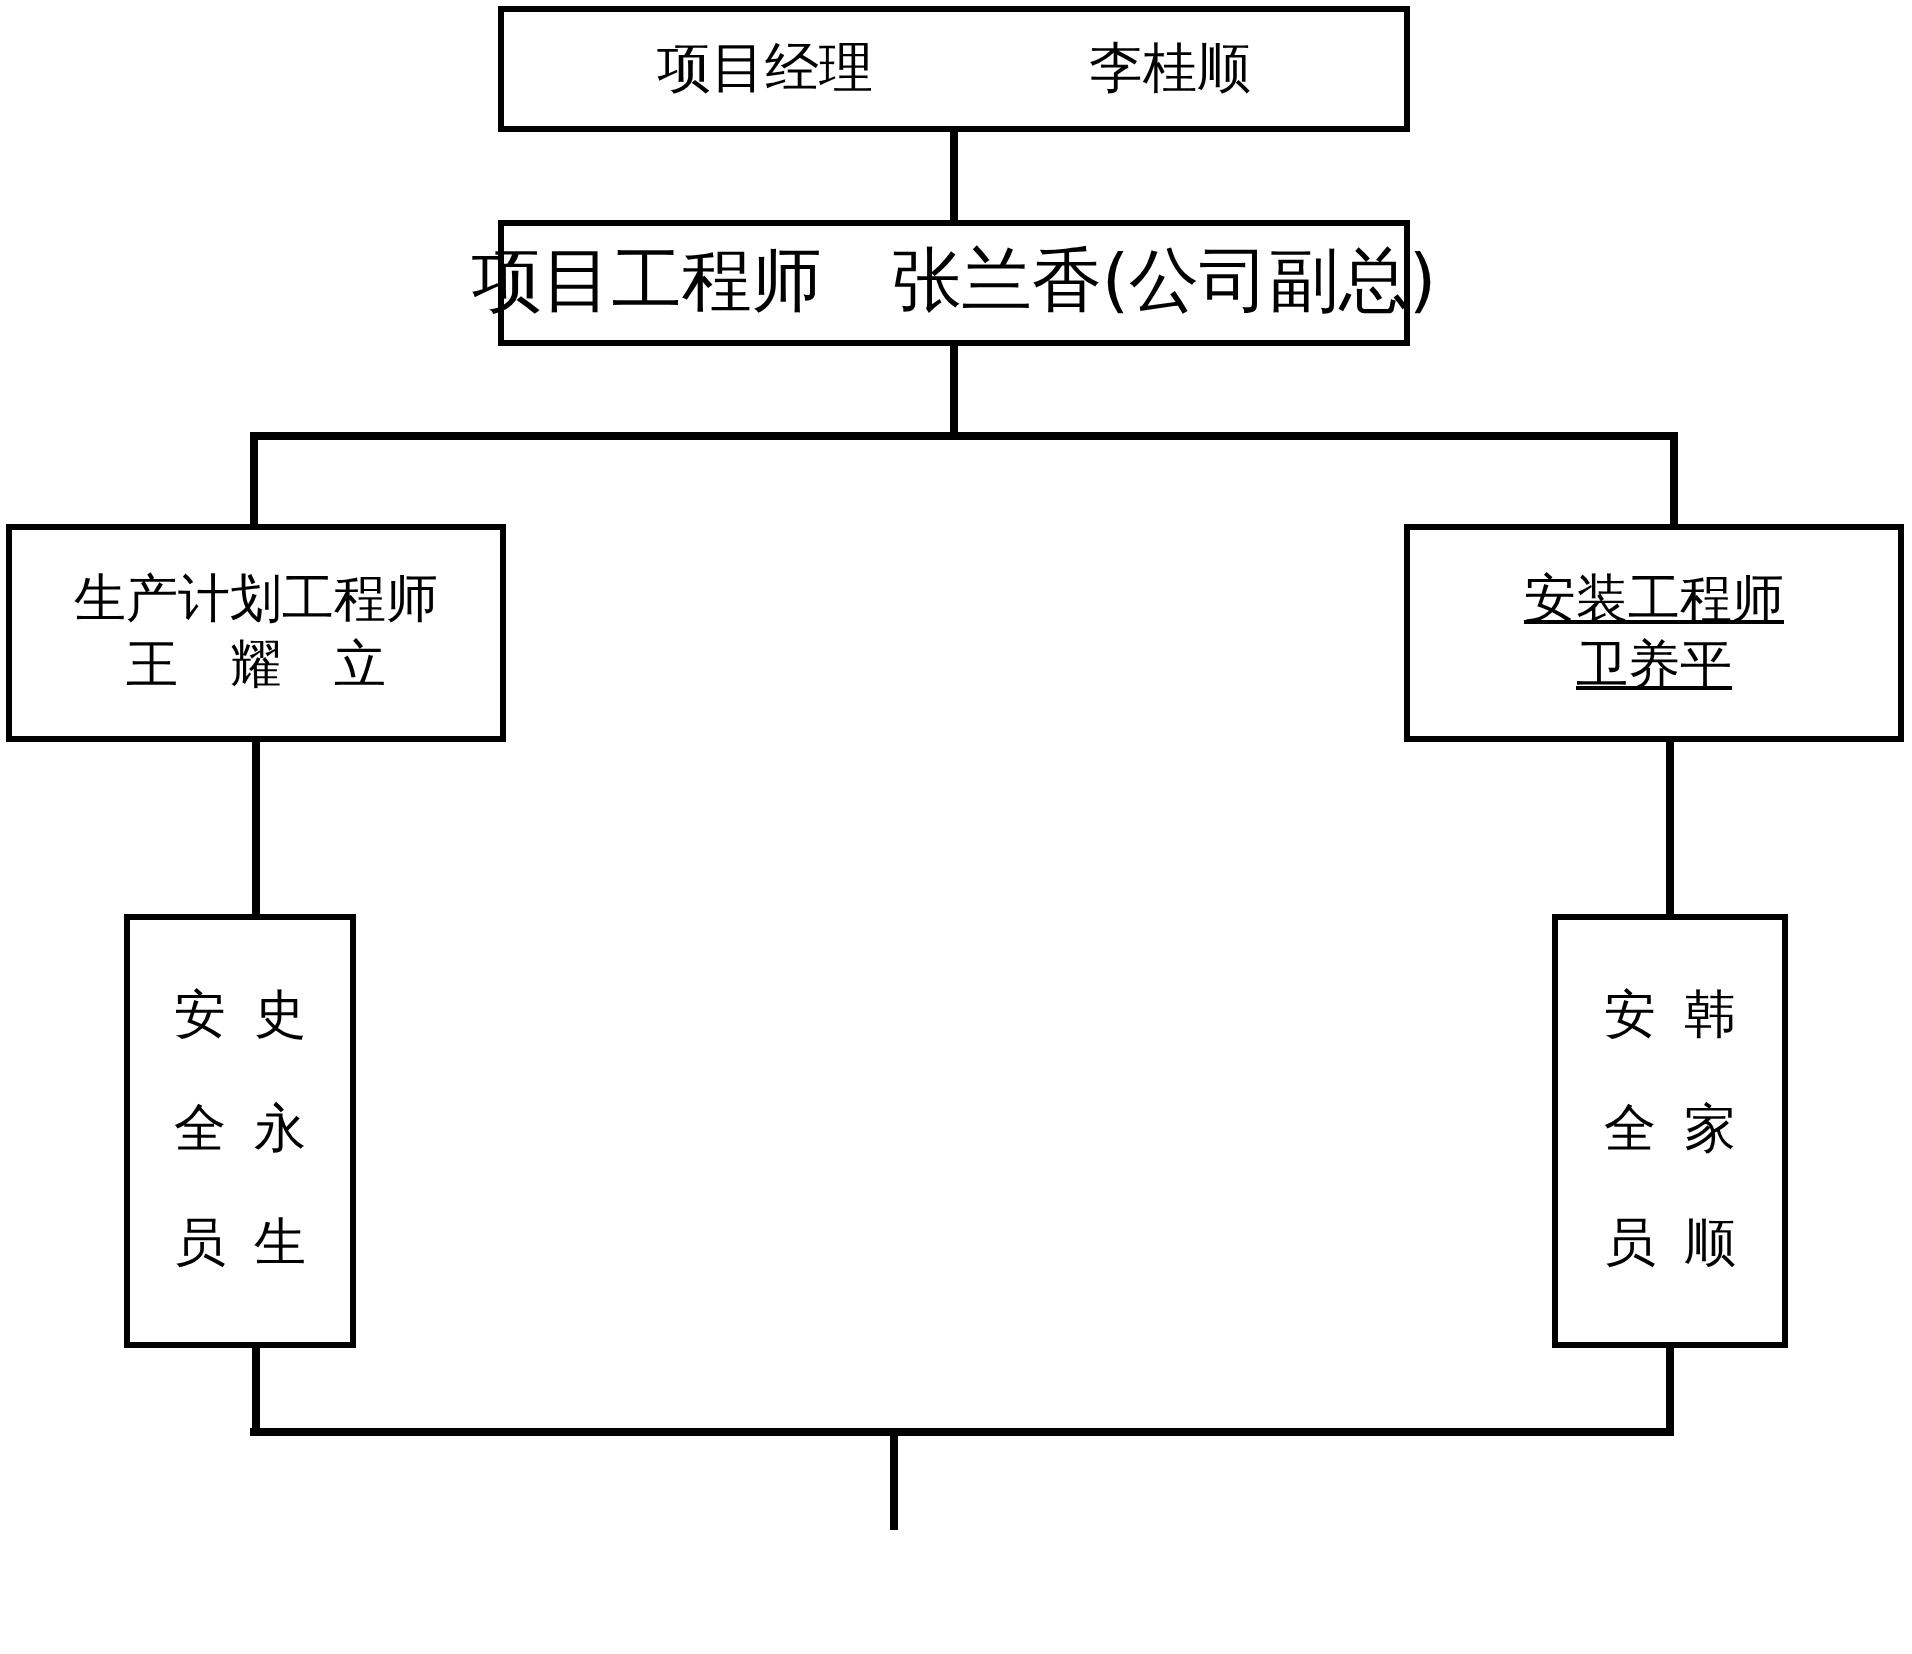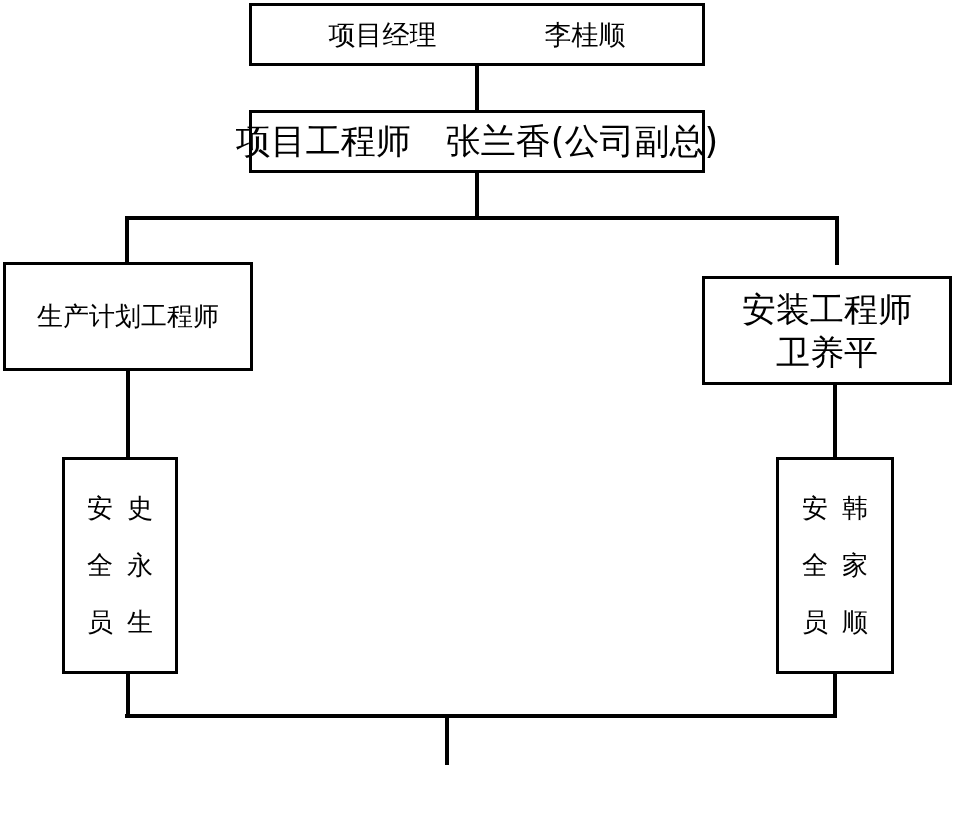--- a/index.html
+++ b/index.html
@@ -42,22 +42,23 @@
   }
   #node-project-engineer {
     left: 249px;  top: 110px;  width: 456px; height: 63px;
     font-size: 35px;
   }
   #node-production-engineer {
     left: 3px;    top: 262px;  width: 250px; height: 109px;
     font-size: 26px;
   }
   #node-install-engineer {
-    left: 702px;  top: 276px;  width: 250px; height: 109px;
-    font-size: 34px;
+    left: 702px;  top: 262px;  width: 250px; height: 109px;
+    font-size: 26px;
+    text-decoration: underline;
   }
   #node-safety-left {
     left: 62px;   top: 457px;  width: 116px; height: 217px;
     padding: 0;
   }
   #node-safety-right {
     left: 776px;  top: 457px;  width: 118px; height: 217px;
     padding: 0;
   }
   #node-team-safety {
@@ -119,20 +120,21 @@
   <div class="node" id="node-project-manager">
     <span class="node-line">项目经理　　　　李桂顺</span>
   </div>
 
   <div class="node" id="node-project-engineer">
     <span class="node-line">项目工程师　张兰香(公司副总)</span>
   </div>
 
   <div class="node" id="node-production-engineer">
     <span class="node-line">生产计划工程师</span>
+    <span class="node-line">王　耀　立</span>
   </div>
 
   <div class="node" id="node-install-engineer">
     <span class="node-line">安装工程师</span>
     <span class="node-line">卫养平</span>
   </div>
 
   <div class="node" id="node-safety-left">
     <div class="vert-box-inner">
       <div class="vert-col">

